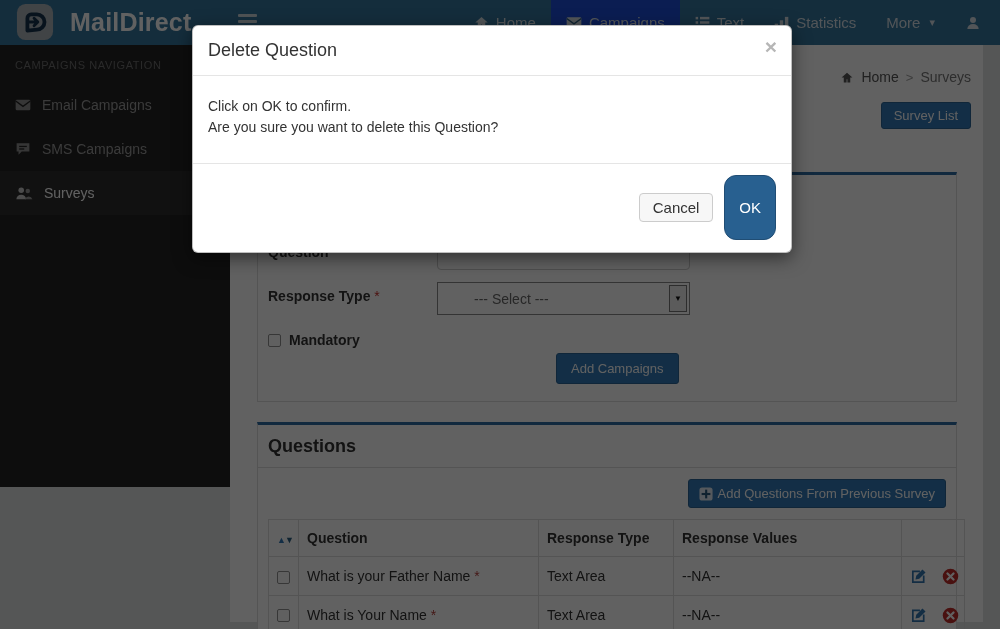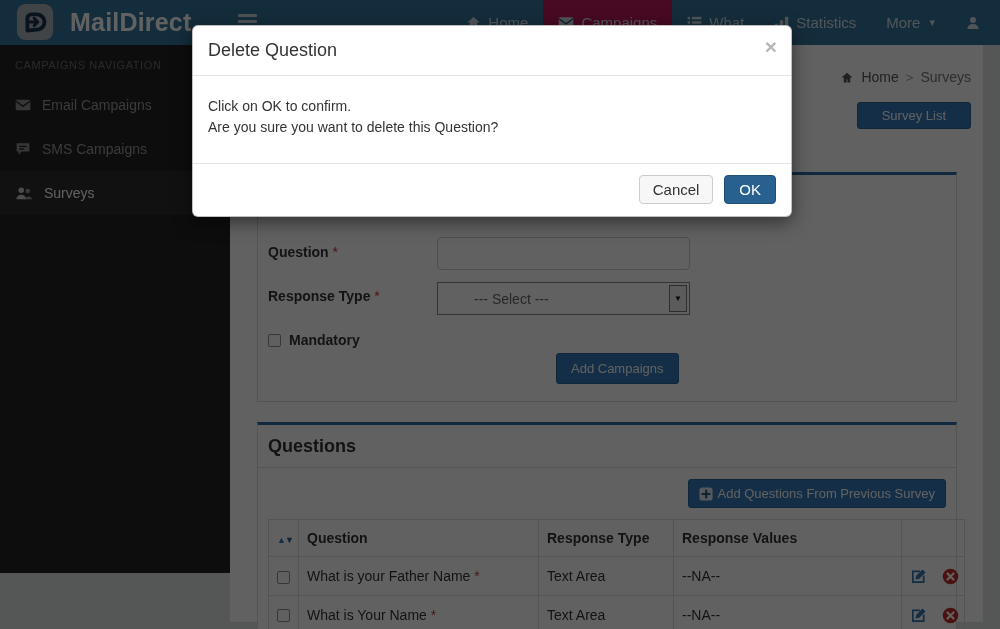--- a/index.html
+++ b/index.html
@@ -11,42 +11,42 @@
   
   .navbar { position:absolute; left:0; top:0; width:1000px; height:45px; background:#35779f; z-index:1; }
   .brand { position:absolute; left:16px; top:3px; display:flex; align-items:center; gap:16px; }
   .brand-logo { width:38px; height:38px; }
   .brand-text { color:#fff; font-size:25px; font-weight:bold; letter-spacing:.2px; }
   .hamburger { position:absolute; left:238px; top:14px; width:19px; cursor:pointer; }
   .hamburger div { height:3px; background:#cfd9e0; margin-bottom:3px; border-radius:1px; }
   .nav-menu { position:absolute; right:4px; top:0; height:45px; display:flex; align-items:stretch; }
   .nav-item { display:flex; align-items:center; gap:7px; padding:0 15px; color:#d7dfe6;
               font-size:15px; cursor:pointer; }
-  .nav-item.active { background:#be185d; }
+  .nav-item.active { background:#1d4ed8; }
   .nav-item svg { display:block; }
   .caret { font-size:11px; margin-left:2px; }
 
   
-  .sidebar { position:absolute; left:0; top:45px; width:230px; height:528px; background:#232323; z-index:1; }
+  .sidebar { position:absolute; left:0; top:45px; width:230px; height:442px; background:#232323; z-index:1; }
   .side-header { padding:14px 15px 12px; font-size:11px; color:#6e6e6e; letter-spacing:.6px; }
   .side-item { height:44px; display:flex; align-items:center; gap:11px; padding-left:15px;
                color:#9b9b9b; font-size:14px; cursor:pointer; }
   .side-item.active { background:#2f2f2f; color:#fff; }
   .side-item svg { flex:none; }
 
   
   .main { position:absolute; left:230px; top:45px; width:753px; height:577px; background:#fff; }
   .breadcrumb { position:absolute; top:24px; right:12px; display:flex; align-items:center; gap:7px;
                 font-size:14px; color:#555; }
   .breadcrumb .sep { color:#a0a0a0; font-size:13px; }
   .breadcrumb .current { color:#777; }
   .btn { display:inline-flex; align-items:center; gap:5px; border-radius:3px; cursor:pointer;
          font-family:"Liberation Sans", sans-serif; }
   .btn-blue { background:#337ab7; border:1px solid #2a6496; color:#fff; }
-  .survey-list-btn { position:absolute; top:57px; right:12px; padding:5px 24px; font-size:13px; }
+  .survey-list-btn { position:absolute; top:57px; right:12px; padding:5px 12px; font-size:13px; }
 
   .panel { position:absolute; left:27px; width:700px; background:#fff;
            border:1px solid #ddd; border-top:3px solid #2e6da4; }
   .panel-form { top:127px; height:230px; }
   .panel-questions { top:377px; height:246px; }
 
   .form-label { position:absolute; font-weight:bold; font-size:14px; color:#333; }
   .req { color:#c9302c; font-weight:normal; }
   .text-input { position:absolute; left:179px; width:253px; height:33px; border:1px solid #ccc;
                 border-radius:4px; background:#fff; padding:0 10px; font-size:14px; color:#333;
@@ -85,22 +85,22 @@
            border-radius:6px; border:1px solid rgba(0,0,0,.25); box-shadow:0 5px 18px rgba(0,0,0,.5);
            overflow:hidden; }
   .modal-header { position:relative; padding:14px 15px; border-bottom:1px solid #e5e5e5; }
   .modal-title { font-size:18px; color:#333; }
   .modal-close { position:absolute; right:14px; top:10px; font-size:21px; font-weight:bold;
                  color:#b6b6b6; cursor:pointer; line-height:1; }
   .modal-body { padding:20px 15px 25px; font-size:14px; color:#333; line-height:21px; }
   .modal-footer { padding:11px 15px 12px; border-top:1px solid #e5e5e5; text-align:right; }
   .btn-cancel { background:#f7f7f7; border:1px solid #ccc; color:#333; padding:5px 13px;
                 font-size:15px; border-radius:4px; margin-right:7px;text-align:center; }
-  .btn-ok { background:#286090; border:1px solid #204d74; color:#fff; padding:5px 14px;
-            font-size:15px; border-radius:4px; }
+  .btn-ok { background:#286090; border:1px solid #204d74; color:#fff; padding:23px 14px;
+            font-size:15px; border-radius:12px; }
 </style>
 </head>
 <body>
 
 <div class="page">
 
   <div class="navbar">
     <div class="brand">
       <svg class="brand-logo" viewBox="0 0 40 40">
         <rect x="1" y="1" width="38" height="38" rx="9" fill="#aab2b8"></rect>
@@ -131,21 +131,21 @@
       </div>
       <div class="nav-item">
         <svg width="15" height="13" viewBox="0 0 24 20">
             <rect x="1" y="1" width="4" height="4" fill="#d7dfe6"></rect>
             <rect x="8" y="1" width="15" height="4" fill="#d7dfe6"></rect>
             <rect x="1" y="8" width="4" height="4" fill="#d7dfe6"></rect>
             <rect x="8" y="8" width="15" height="4" fill="#d7dfe6"></rect>
             <rect x="1" y="15" width="4" height="4" fill="#d7dfe6"></rect>
             <rect x="8" y="15" width="15" height="4" fill="#d7dfe6"></rect>
           </svg>
-        <span>What</span>
+        <span>Text</span>
       </div>
       <div class="nav-item">
         <svg width="15" height="14" viewBox="0 0 22 20">
             <rect x="1" y="11" width="5" height="8" fill="#d7dfe6"></rect>
             <rect x="8.5" y="6" width="5" height="13" fill="#d7dfe6"></rect>
             <rect x="16" y="1" width="5" height="18" fill="#d7dfe6"></rect>
           </svg>
         <span>Statistics</span>
       </div>
       <div class="nav-item">

